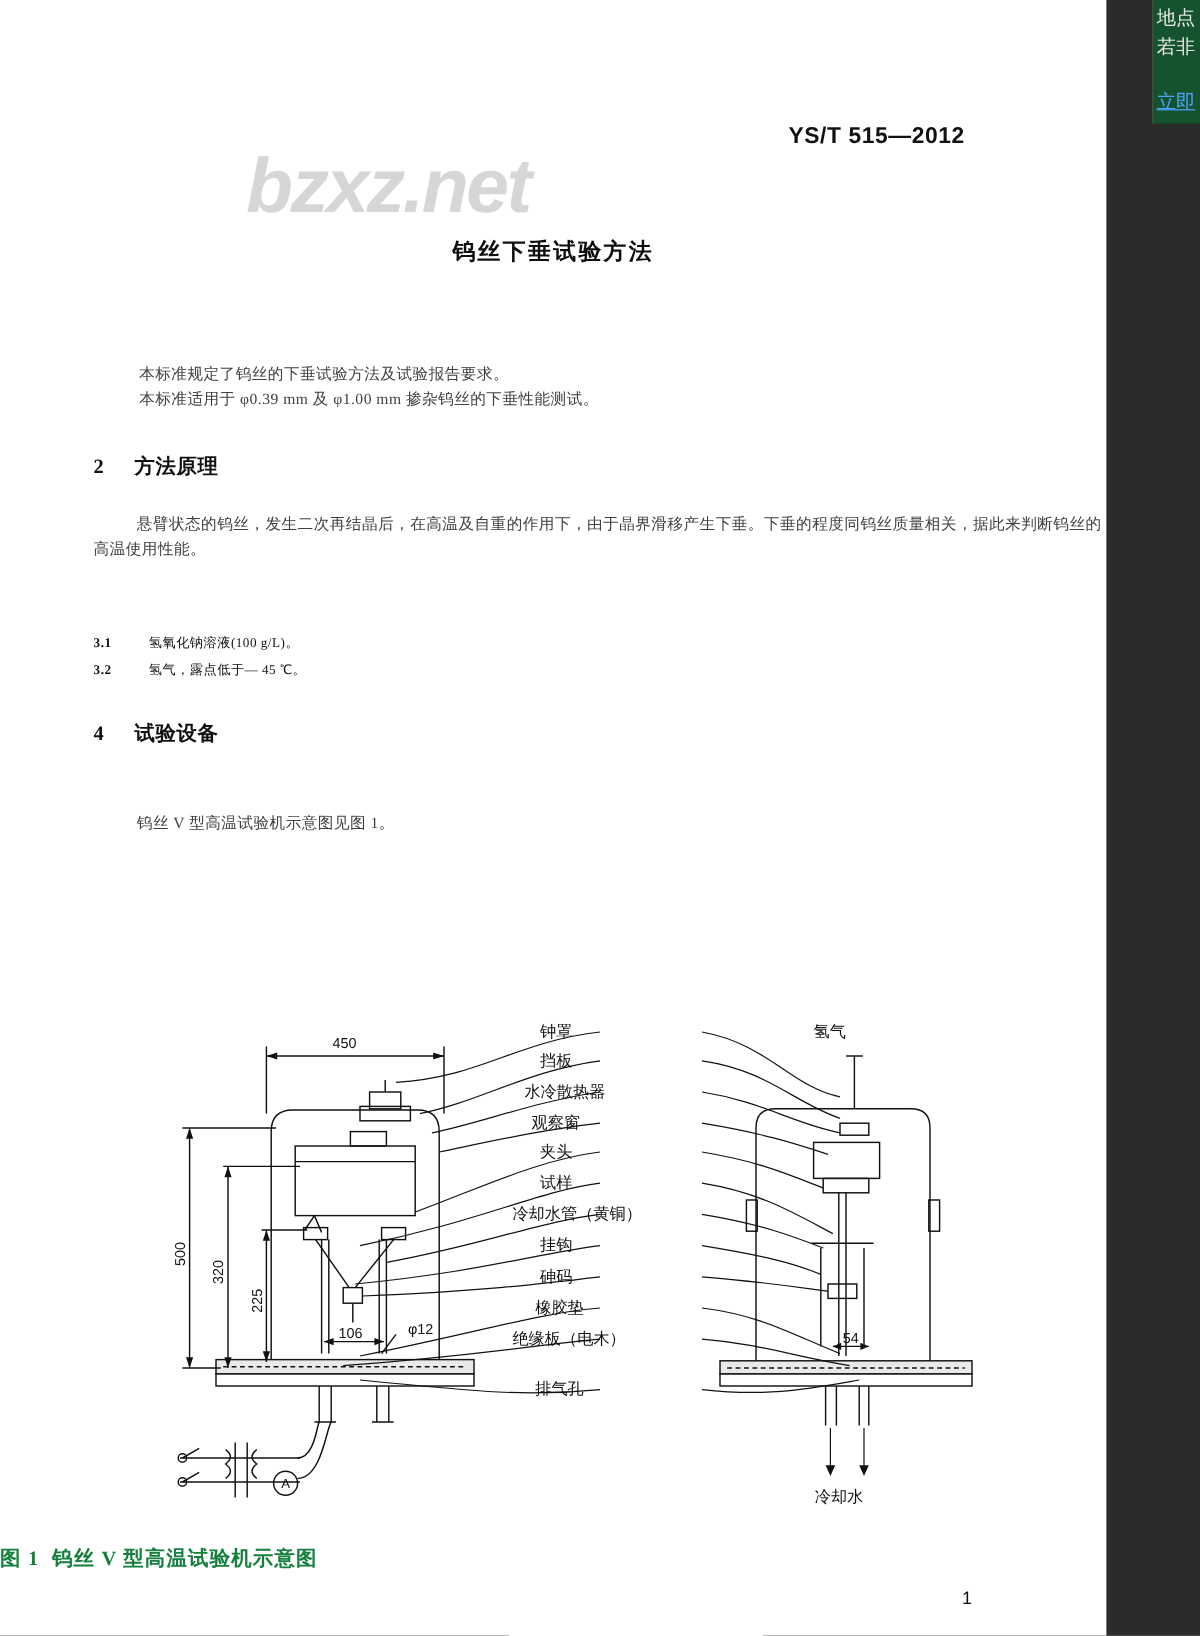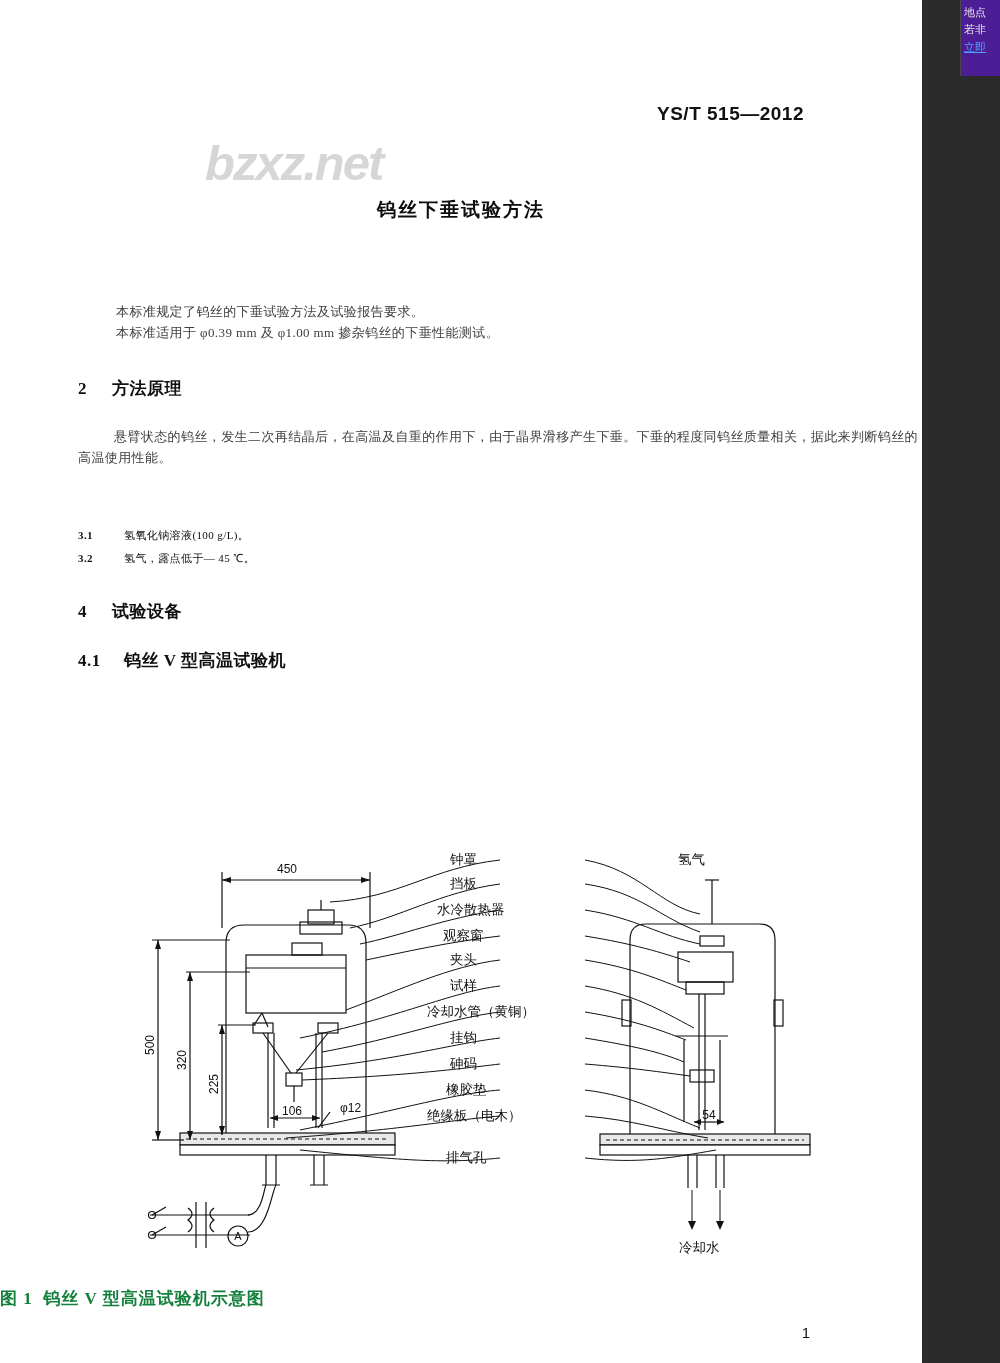--- a/index.html
+++ b/index.html
@@ -28,23 +28,23 @@
     top: 103px;
     font-family: "Liberation Sans", sans-serif;
     font-weight: bold;
     font-size: 19px;
     letter-spacing: 0.5px;
     color: #111;
   }
   .watermark {
     position: absolute;
     left: 205px;
-    top: 135px;
+    top: 118px;
     font-family: "Liberation Sans", sans-serif;
-    font-size: 49px;
+    font-size: 64px;
     font-weight: bold;
     font-style: italic;
     color: rgba(120,120,120,0.30);
     letter-spacing: -2px;
     user-select: none;
   }
   .doc-title {
     position: absolute;
     width: 100%;
     top: 197px;
@@ -103,35 +103,35 @@
     bottom: 22px;
     font-family: "Liberation Sans", sans-serif;
     font-size: 15px;
     color: #111;
   }
   
   .side-panel {
     position: absolute;
     right: 0; top: 0;
     width: 40px;
-    height: 76px;
-    background: #4c1d95;
+    height: 103px;
+    background: #14532d;
     border-left: 1px solid #4a4a4a;
     box-sizing: border-box;
     padding: 4px 3px;
     font-family: "Liberation Sans", sans-serif;
     color: #e8e8e8;
-    font-size: 11px;
+    font-size: 16px;
     line-height: 1.5;
     overflow: hidden;
   }
   .side-panel .sp-line { white-space: nowrap; }
   .side-panel .sp-link {
     color: #4da3ff;
-    margin-top: 2px;
+    margin-top: 22px;
     display: block;
     white-space: nowrap;
   }
   .figure-svg { display: block; }
 </style>
 </head>
 <body>
 
 <div class="page">
 
@@ -165,24 +165,22 @@
     <div class="row-item">
       <span class="num">3.2</span><span>氢气，露点低于— 45 ℃。</span>
     </div>
 
     <div class="gap-lg"></div>
 
     <div class="h-sec">
       <span class="num">4</span><span>试验设备</span>
     </div>
     <div class="gap-md"></div>
-    <div class="h-sec">
-      <span class="num" style="min-width:46px">4.1</span><span>钨丝 V 型高温试验机</span>
-    </div>
-    <div class="gap-md"></div>
+    <div class="gap-md"></div>
+    <div class="para indent-first">钨丝 V 型高温试验机示意图见图 1。</div>
 
   </div>
 
   <div class="figure-wrap">
     <svg class="figure-svg" width="1000" height="460" viewBox="0 0 1000 460">
       <g stroke="#111" fill="none" stroke-width="1.2">
 
         <line x1="222" y1="32" x2="222" y2="88"></line>
         <line x1="370" y1="32" x2="370" y2="88"></line>
         <line x1="222" y1="40" x2="370" y2="40"></line>

